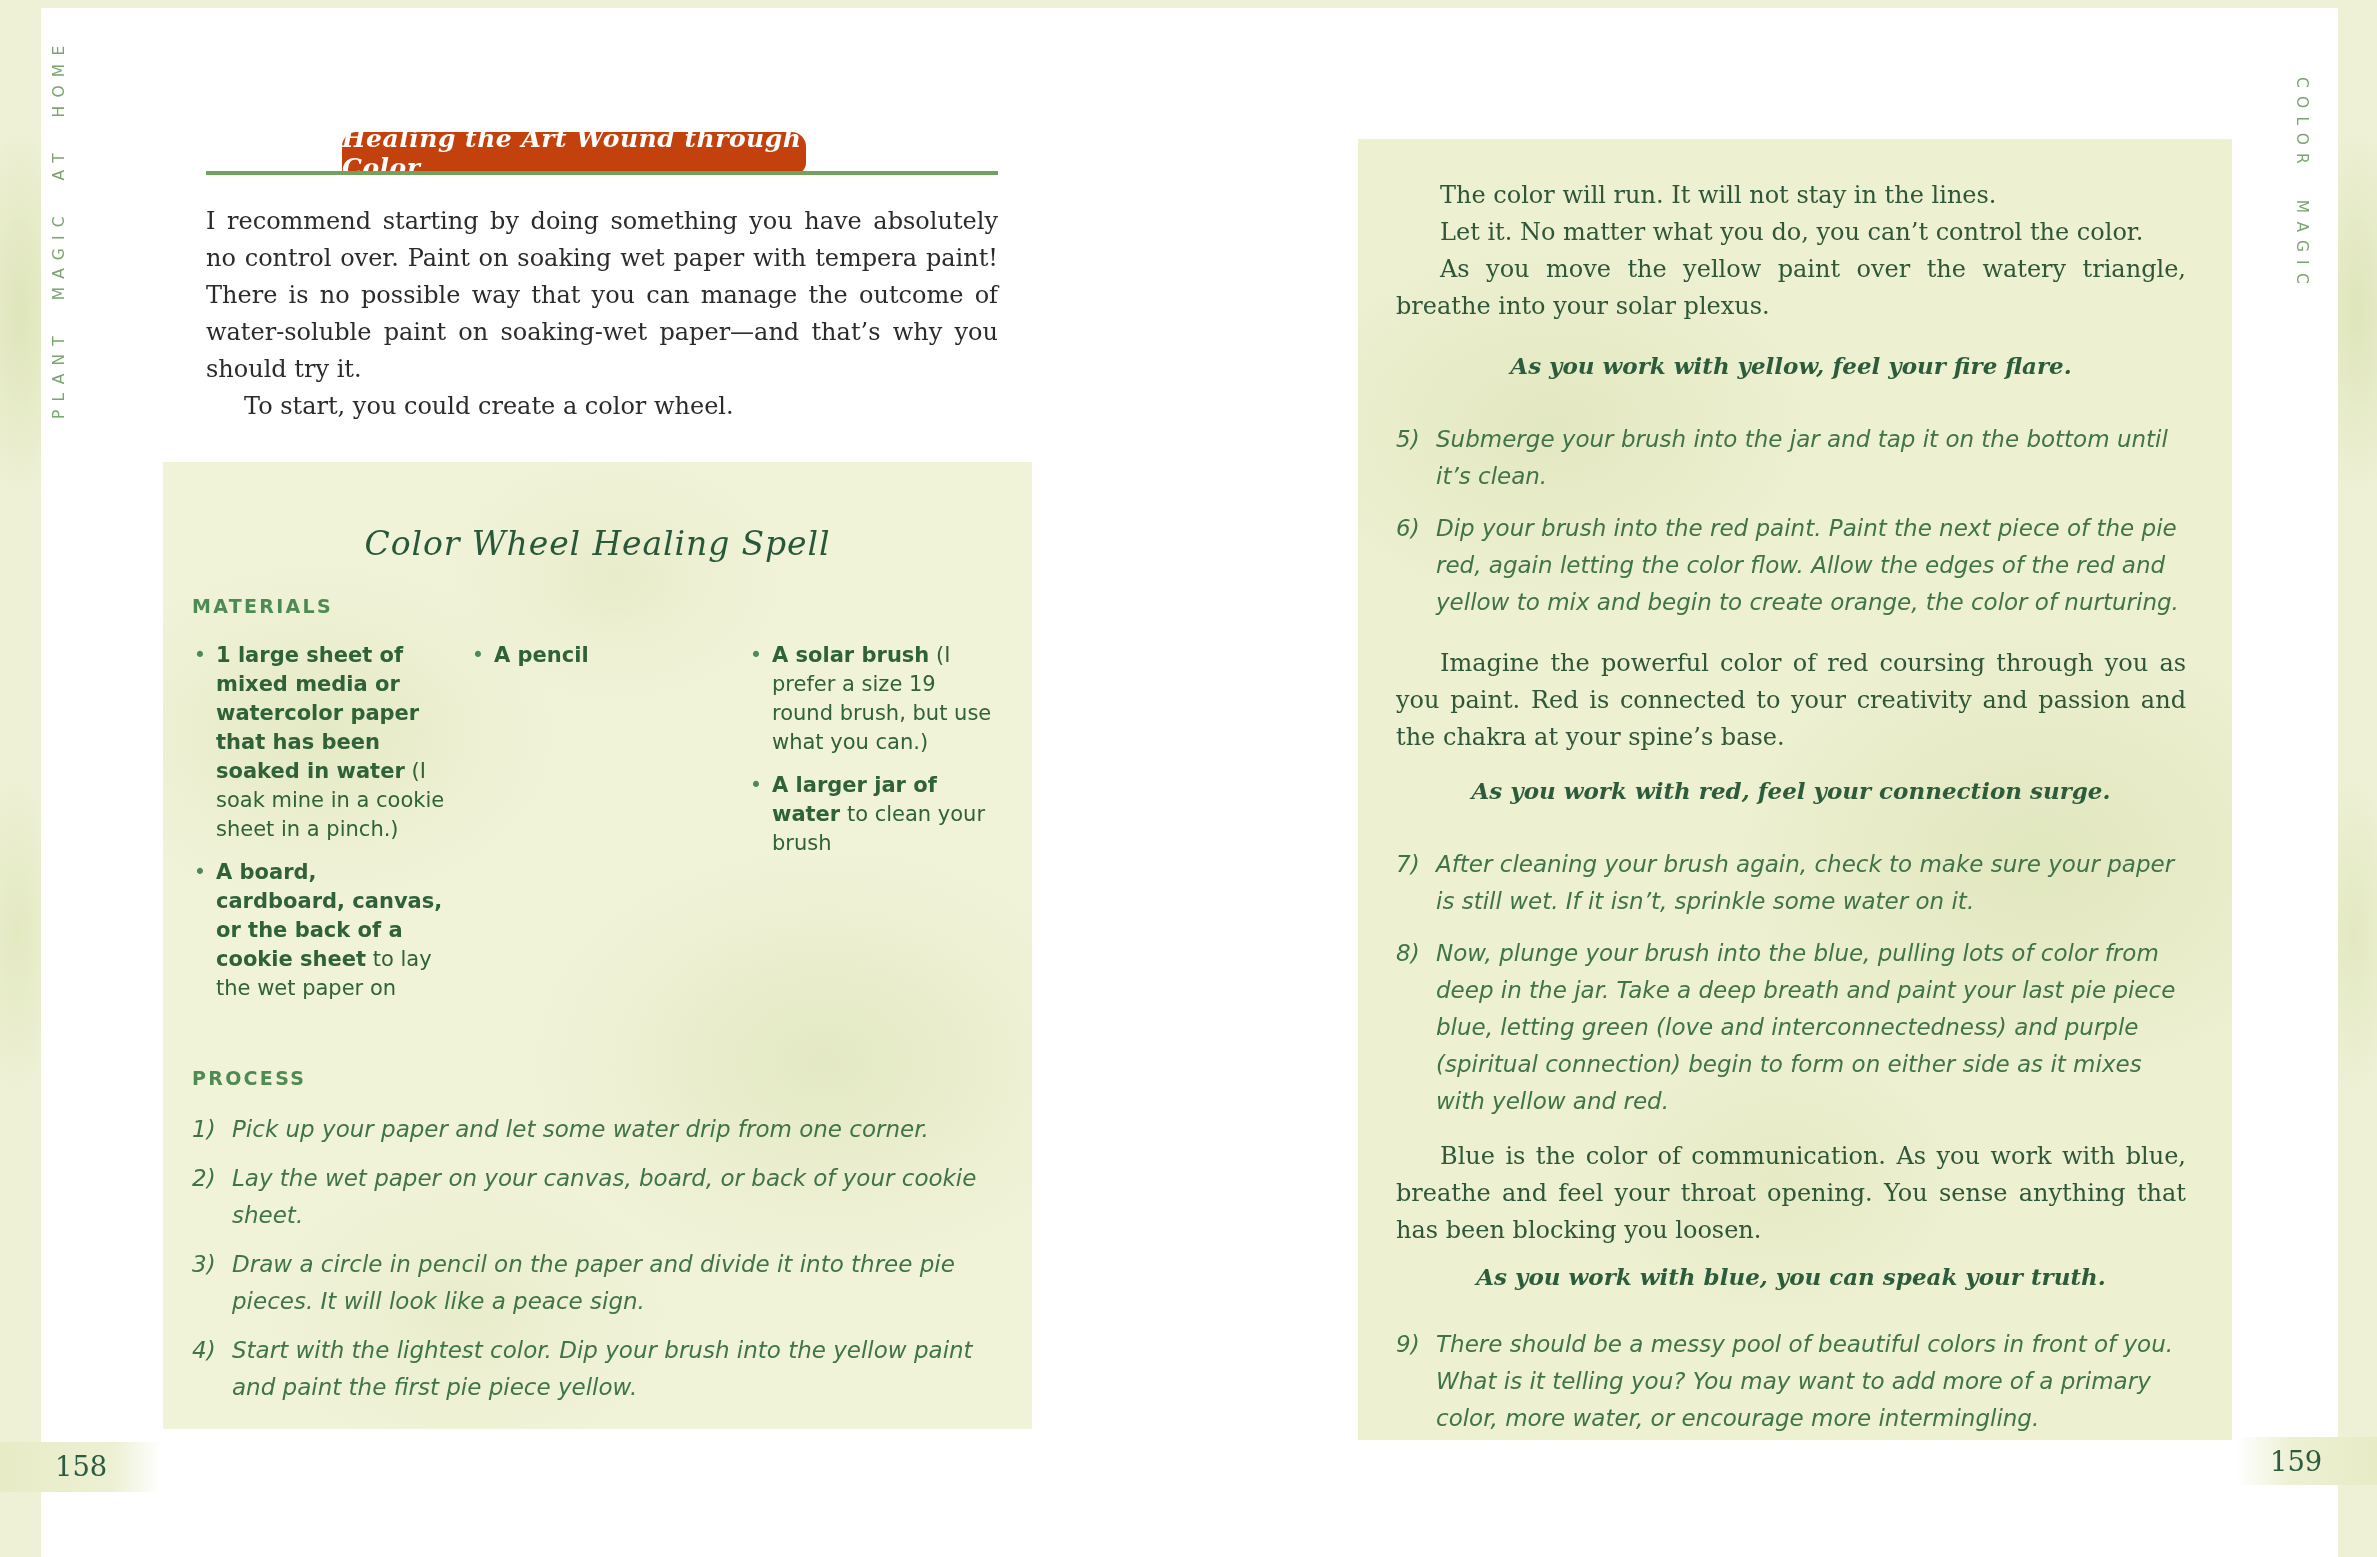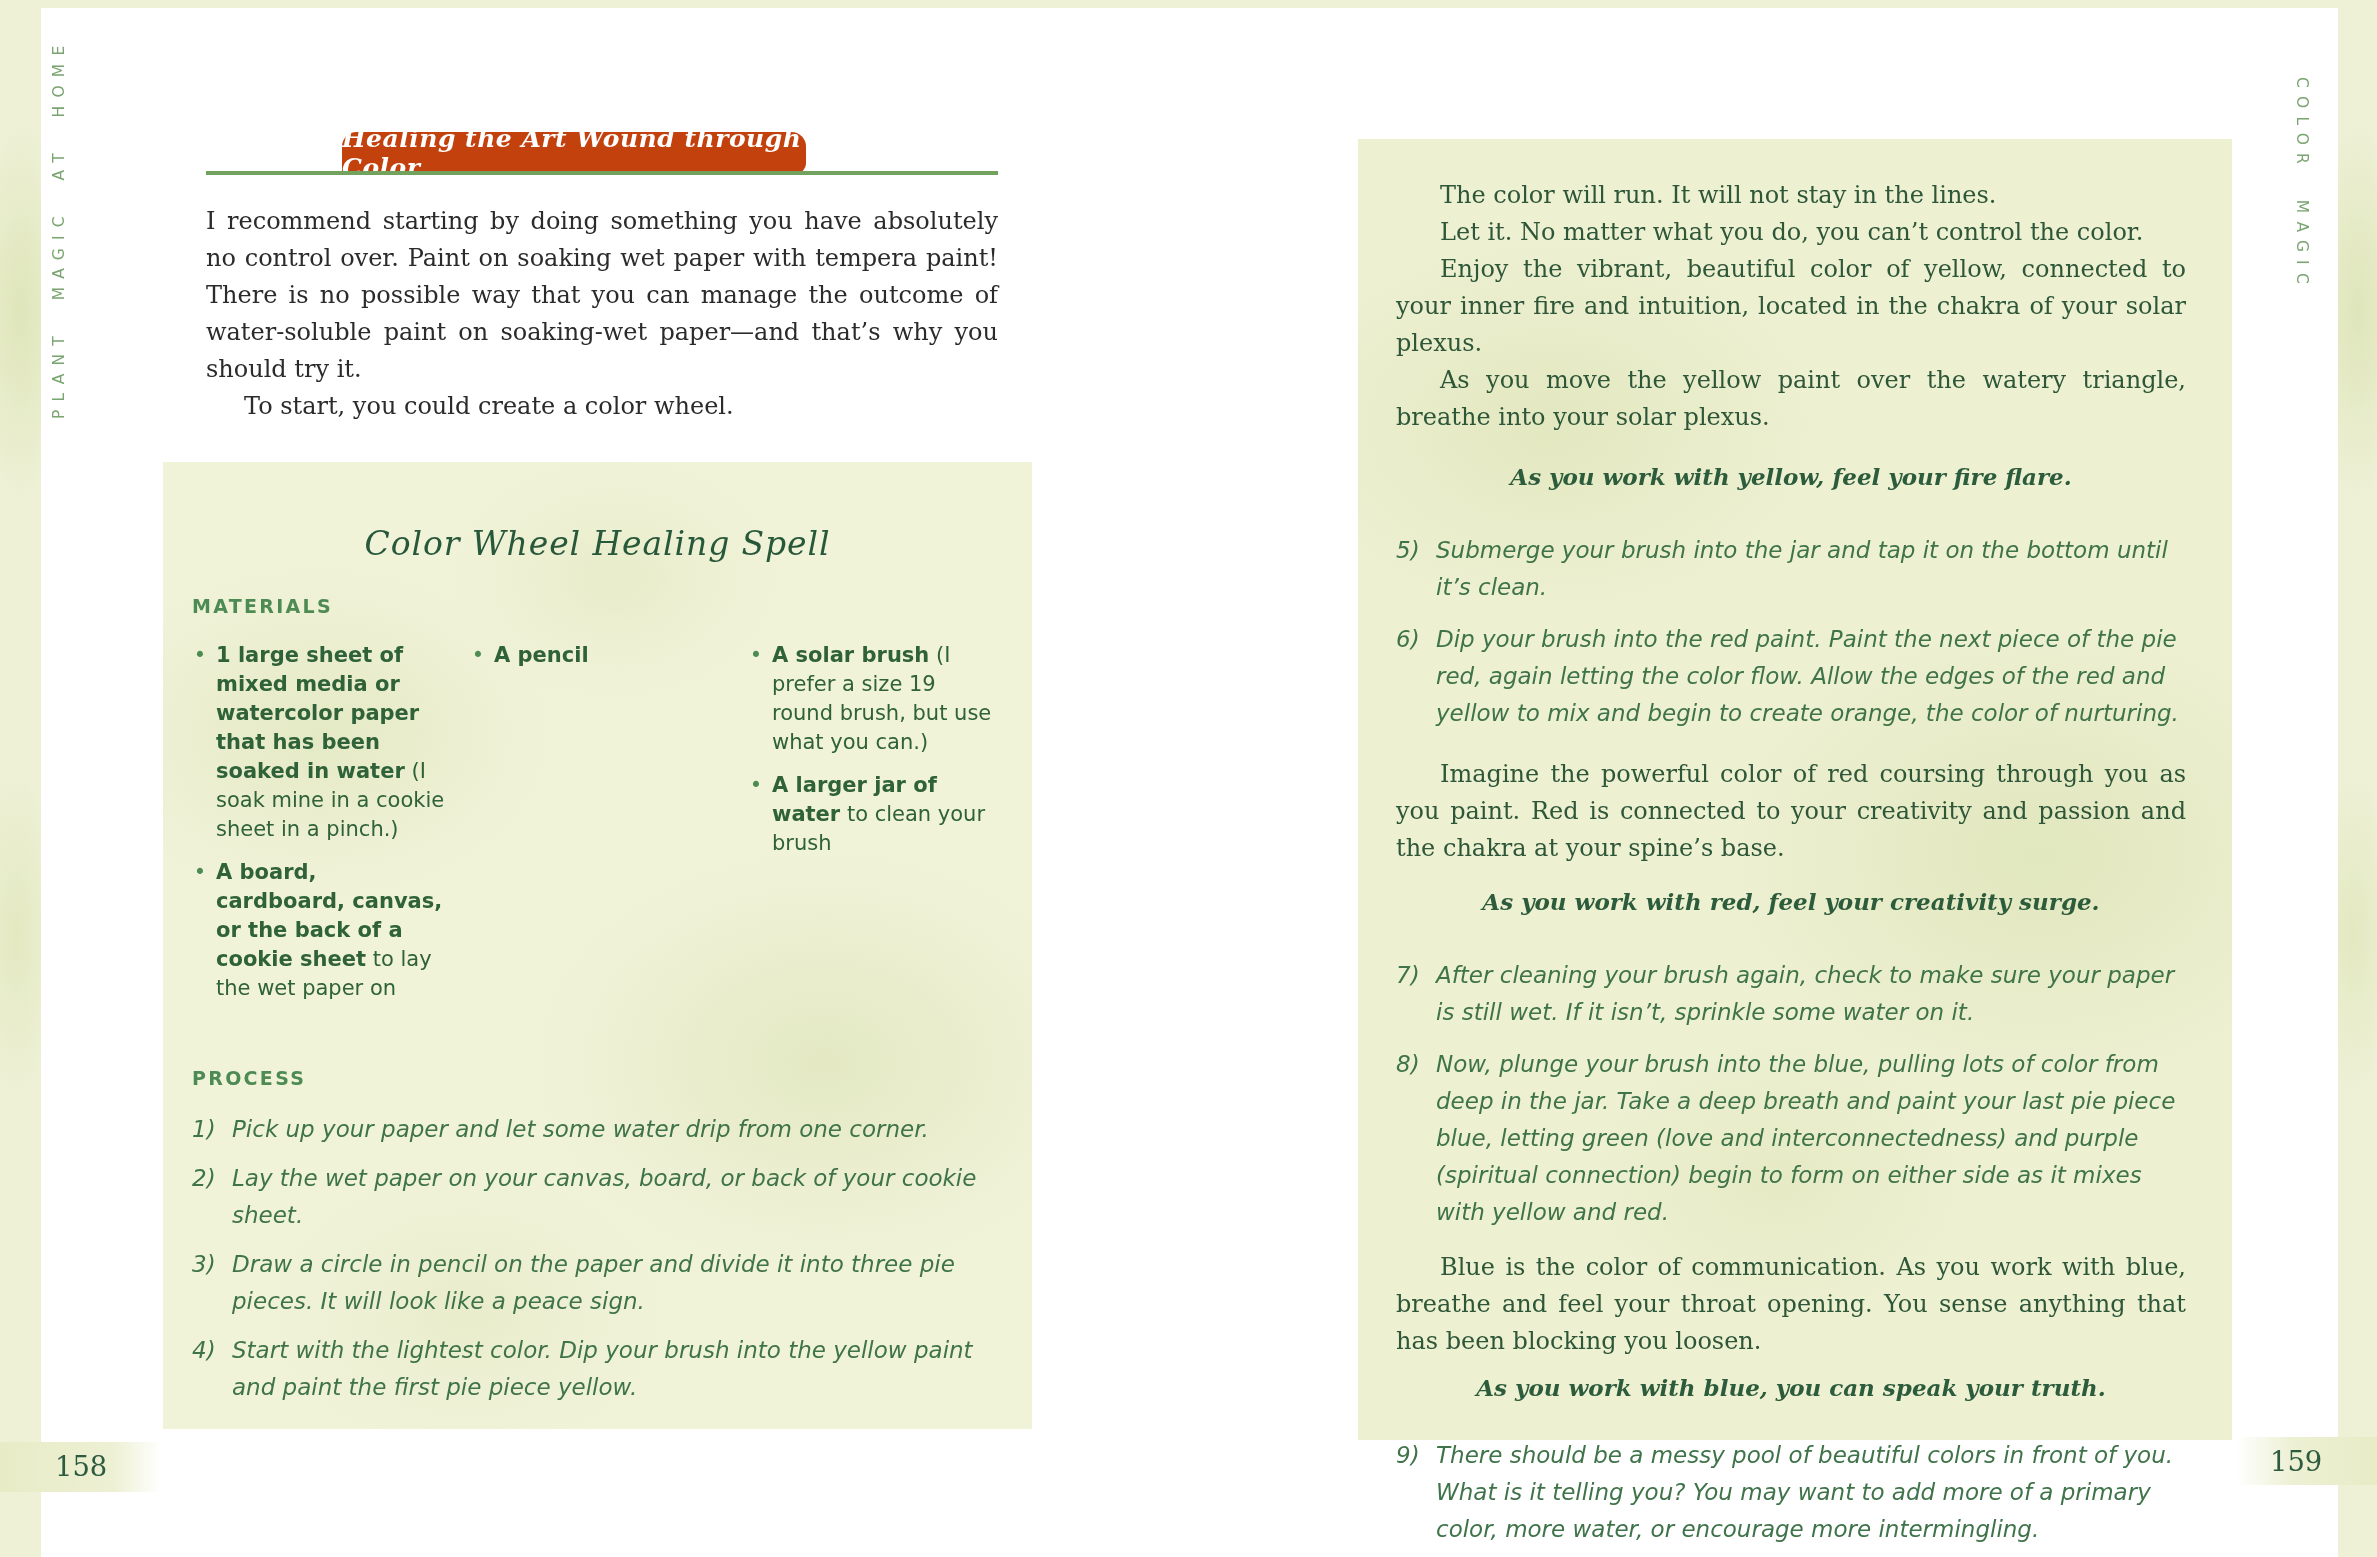--- a/index.html
+++ b/index.html
@@ -149,36 +149,35 @@
         </div>
     </div>
   </div>
 
   <div class="band band-left"></div>
   <div class="pn pn-left">158</div>
 
   <div class="rightbox">
     <p class="serif">The color will run. It will not stay in the lines.</p>
     <p class="serif">Let it. No matter what you do, you can’t control the color.</p>
-    <p class="serif">Enjoy the vibrant, beautiful color of yellow, connected to your inner fire and intuition, located in the chakra of your solar plexus.</p>
     <p class="serif">As you move the yellow paint over the watery triangle, breathe into your solar plexus.</p>
 
     <div class="mantra m-yellow">As you work with yellow, feel your fire flare.</div>
 
     <div class="step first">
         <span class="num">5)</span>
         <span class="txt">Submerge your brush into the jar and tap it on the bottom until it’s clean.</span>
       </div>
     <div class="step">
         <span class="num">6)</span>
         <span class="txt">Dip your brush into the red paint. Paint the next piece of the pie red, again letting the color flow. Allow the edges of the red and yellow to mix and begin to create orange, the color of nurturing.</span>
       </div>
 
     <p class="serif mt1">Imagine the powerful color of red coursing through you as you paint. Red is connected to your creativity and passion and the chakra at your spine’s base.</p>
-    <div class="mantra m-red">As you work with red, feel your creativity surge.</div>
+    <div class="mantra m-red">As you work with red, feel your connection surge.</div>
 
     <div class="step first">
         <span class="num">7)</span>
         <span class="txt">After cleaning your brush again, check to make sure your paper is still wet. If it isn’t, sprinkle some water on it.</span>
       </div>
     <div class="step">
         <span class="num">8)</span>
         <span class="txt">Now, plunge your brush into the blue, pulling lots of color from deep in the jar. Take a deep breath and paint your last pie piece blue, letting green (love and interconnectedness) and purple (spiritual connection) begin to form on either side as it mixes with yellow and red.</span>
       </div>
 

